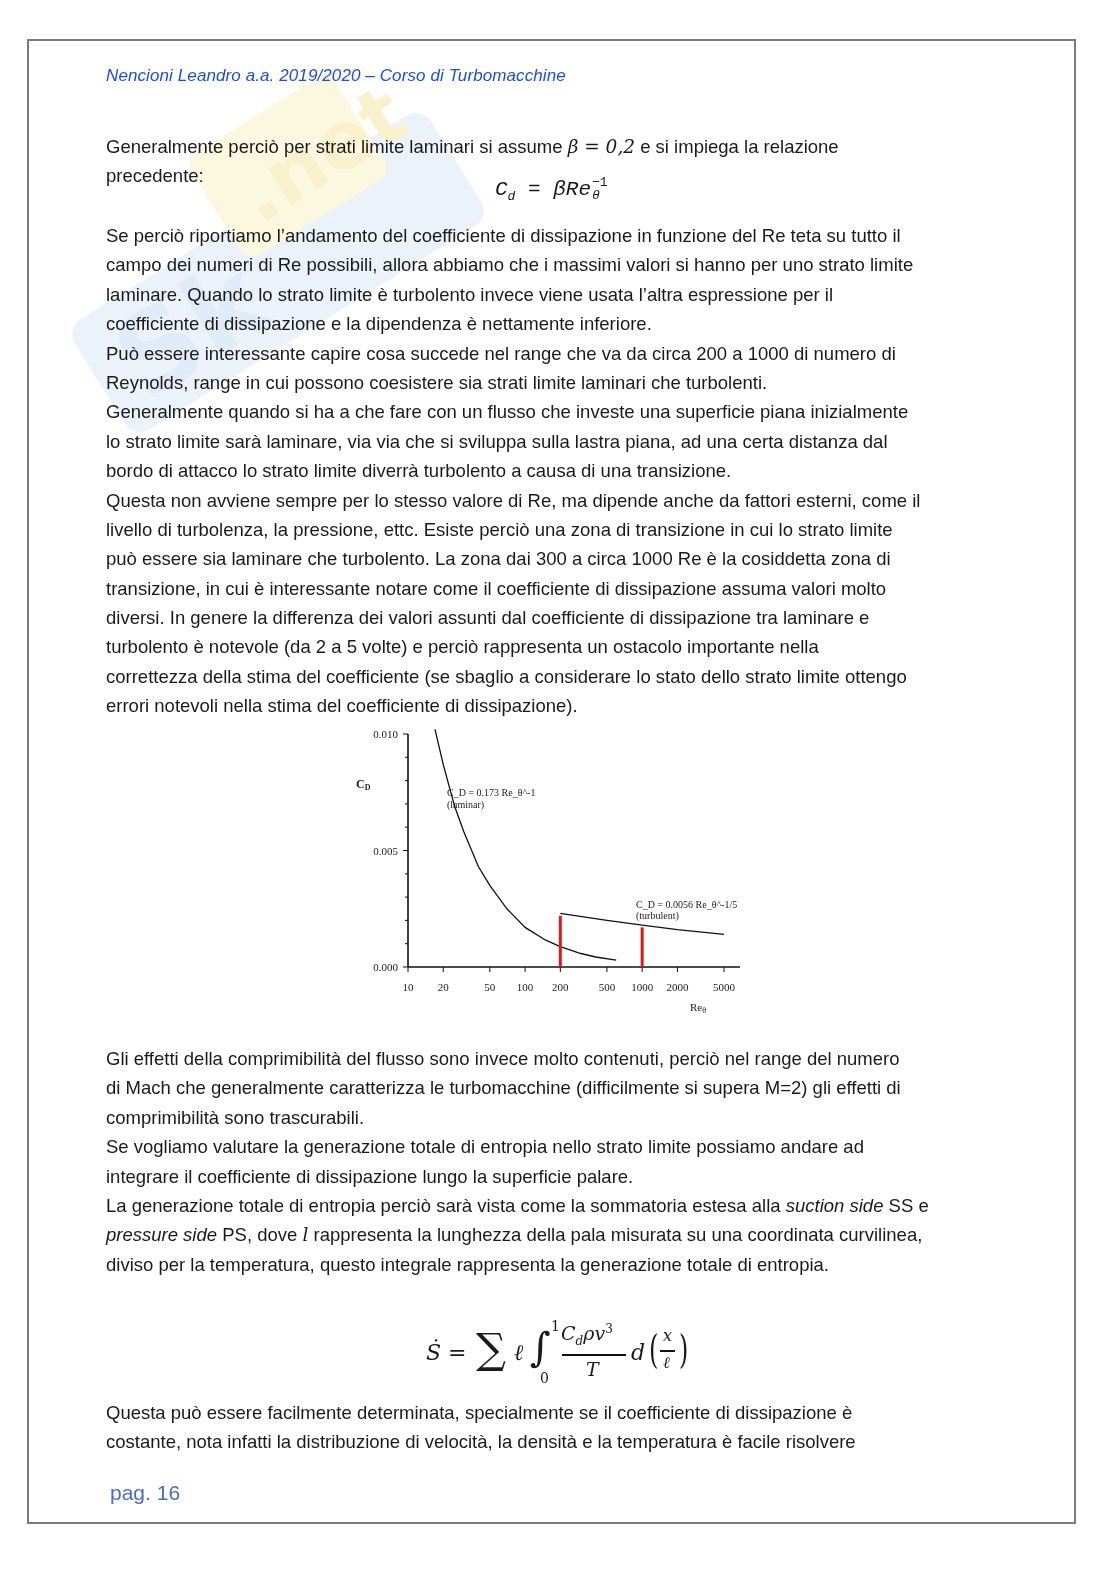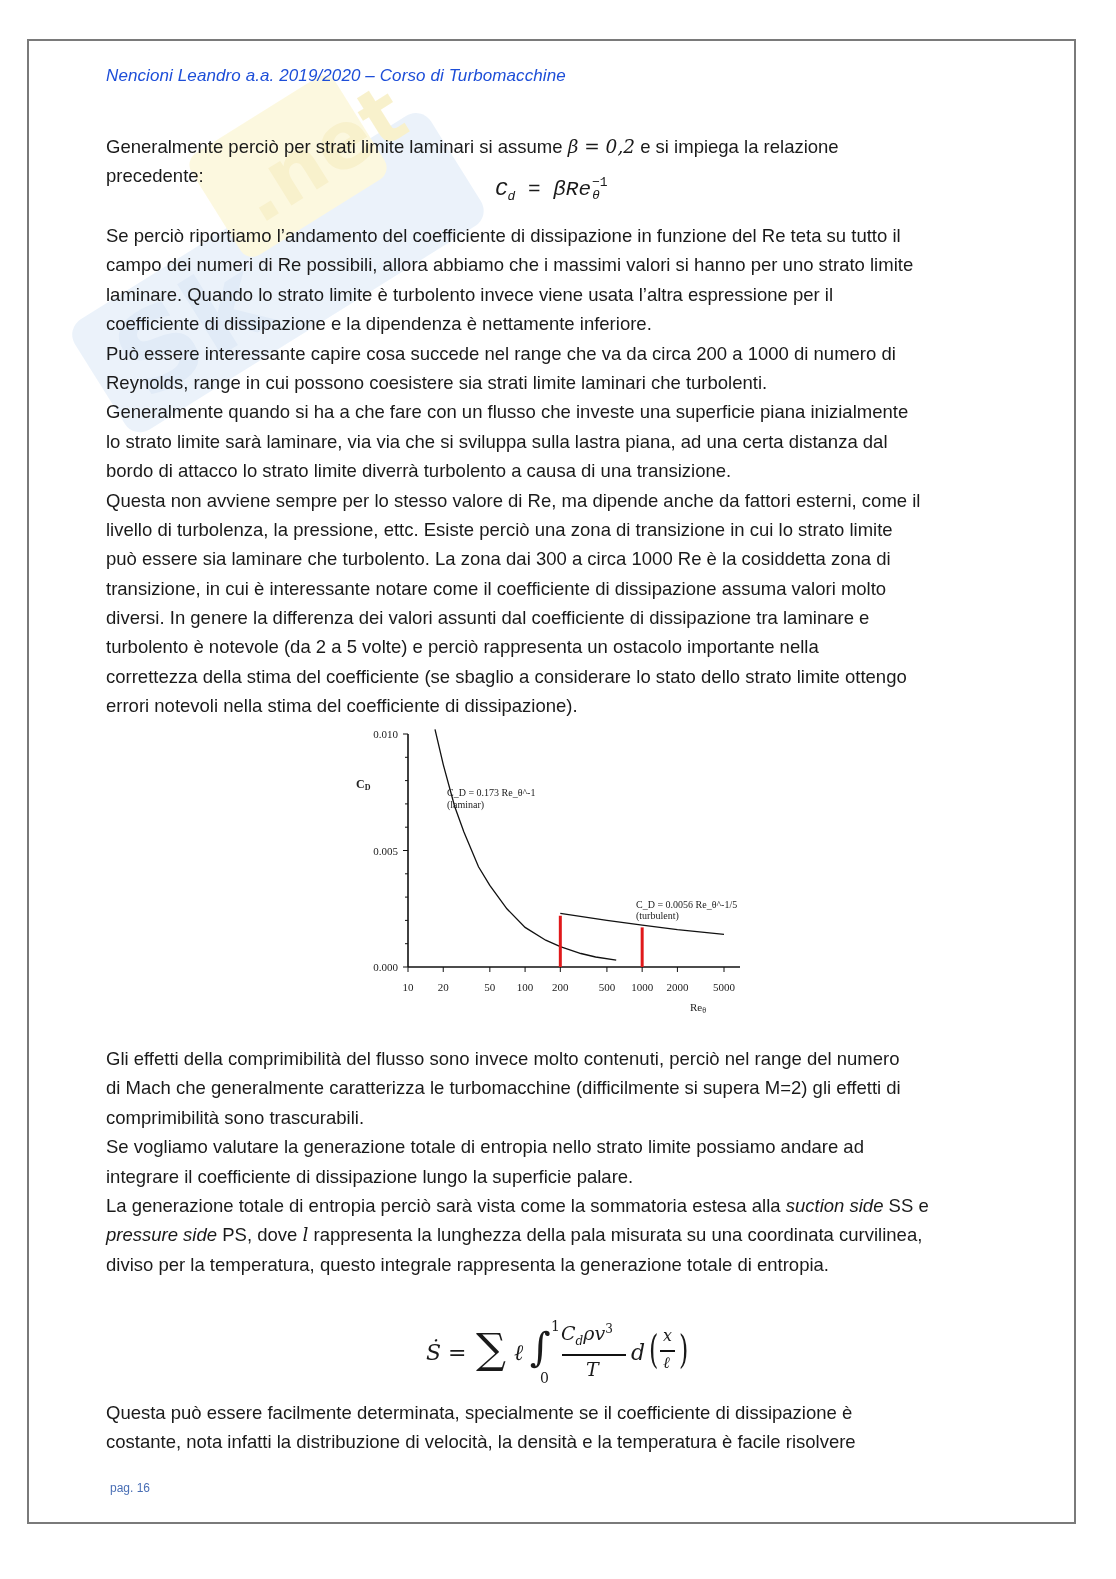--- a/index.html
+++ b/index.html
@@ -13,21 +13,21 @@
             color: #1d4ed8; letter-spacing: 0.1px; }
   .text { position: absolute; left: 106px; width: 900px; font-size: 18.5px; line-height: 29.4px;
           color: #1a1a1a; white-space: nowrap; }
   .text .line { display: block; height: 29.4px; }
   .math { font-family: "DejaVu Serif", serif; font-style: italic; text-align: center; }
   .eq-cd { position: absolute; left: 495px; top: 176px; font-family: Liberation Mono, monospace;
            font-style: italic; font-size: 21px; }
   .eq-cd sup, .eq-cd sub { font-size: 13px; font-style: normal; }
   .eq-s { position: absolute; left: 426px; top: 1322px; width: 270px; height: 70px;
           font-family: "DejaVu Serif", serif; font-style: italic; font-size: 22px; }
-  .footer { position: absolute; left: 110px; top: 1481px; font-size: 12px; color: #4a6fb5; }
+  .footer { position: absolute; left: 110px; top: 1481px; font-size: 21px; color: #4a6fb5; }
   .chart { position: absolute; left: 340px; top: 722px; }
   .chart text { font-family: "Liberation Serif", serif; fill: #222; }
   b { font-weight: normal; }
   i { font-style: italic; }
 </style>
 </head>
 <body>
 
 <div class="page-border"></div>
 

